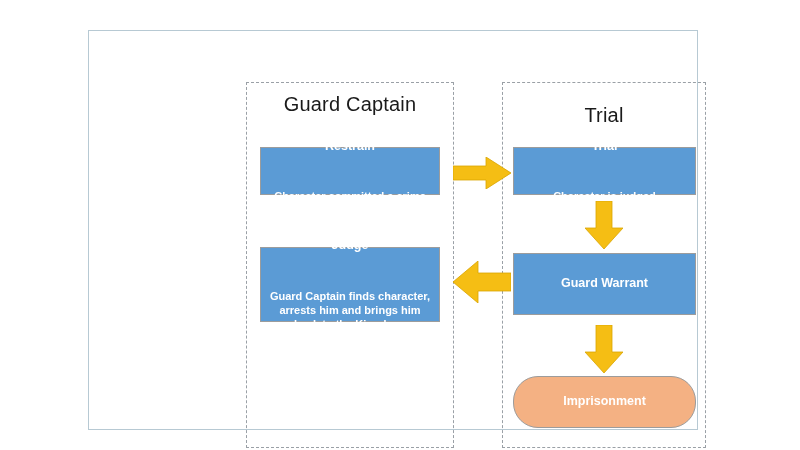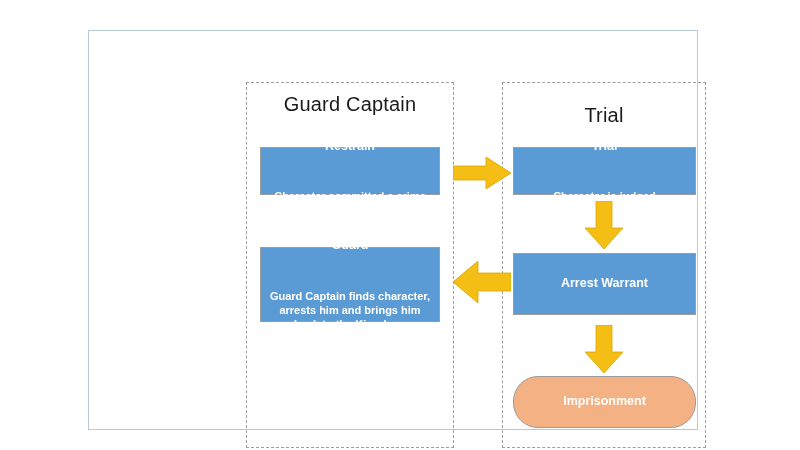--- a/index.html
+++ b/index.html
@@ -163,31 +163,31 @@
   <div class="lane" id="lane-judge">
     <div class="lane-title">Trial</div>
   </div>
 
   <div class="box blue" id="box-restrain">
     <div class="box-title">Restrain</div>
     <div class="box-desc">Character committed a crime</div>
   </div>
 
   <div class="box blue" id="box-arrest">
-    <div class="box-title">Guard</div>
+    <div class="box-title">Judge</div>
     <div class="box-desc">Guard Captain finds character, arrests him and brings him back to the Kingdom.</div>
   </div>
 
   <div class="box blue" id="box-trial">
     <div class="box-title">Trial</div>
     <div class="box-desc">Character is judged</div>
   </div>
 
   <div class="box blue" id="box-arrest-warrant">
-    <div class="box-title">Arrest Warrant</div>
+    <div class="box-title">Guard Warrant</div>
   </div>
 
   <div class="box orange" id="box-imprisonment">
     <div class="box-title">Imprisonment</div>
   </div>
 
   <div class="arrow" id="arrow-restrain-to-trial">
     <svg viewBox="0 0 58 32" preserveAspectRatio="none">
       <polygon points="0,9 33,9 33,0 58,16 33,32 33,23 0,23" fill="#F5BE14" stroke="#D9A400" stroke-width="0.8"></polygon>
     </svg>

